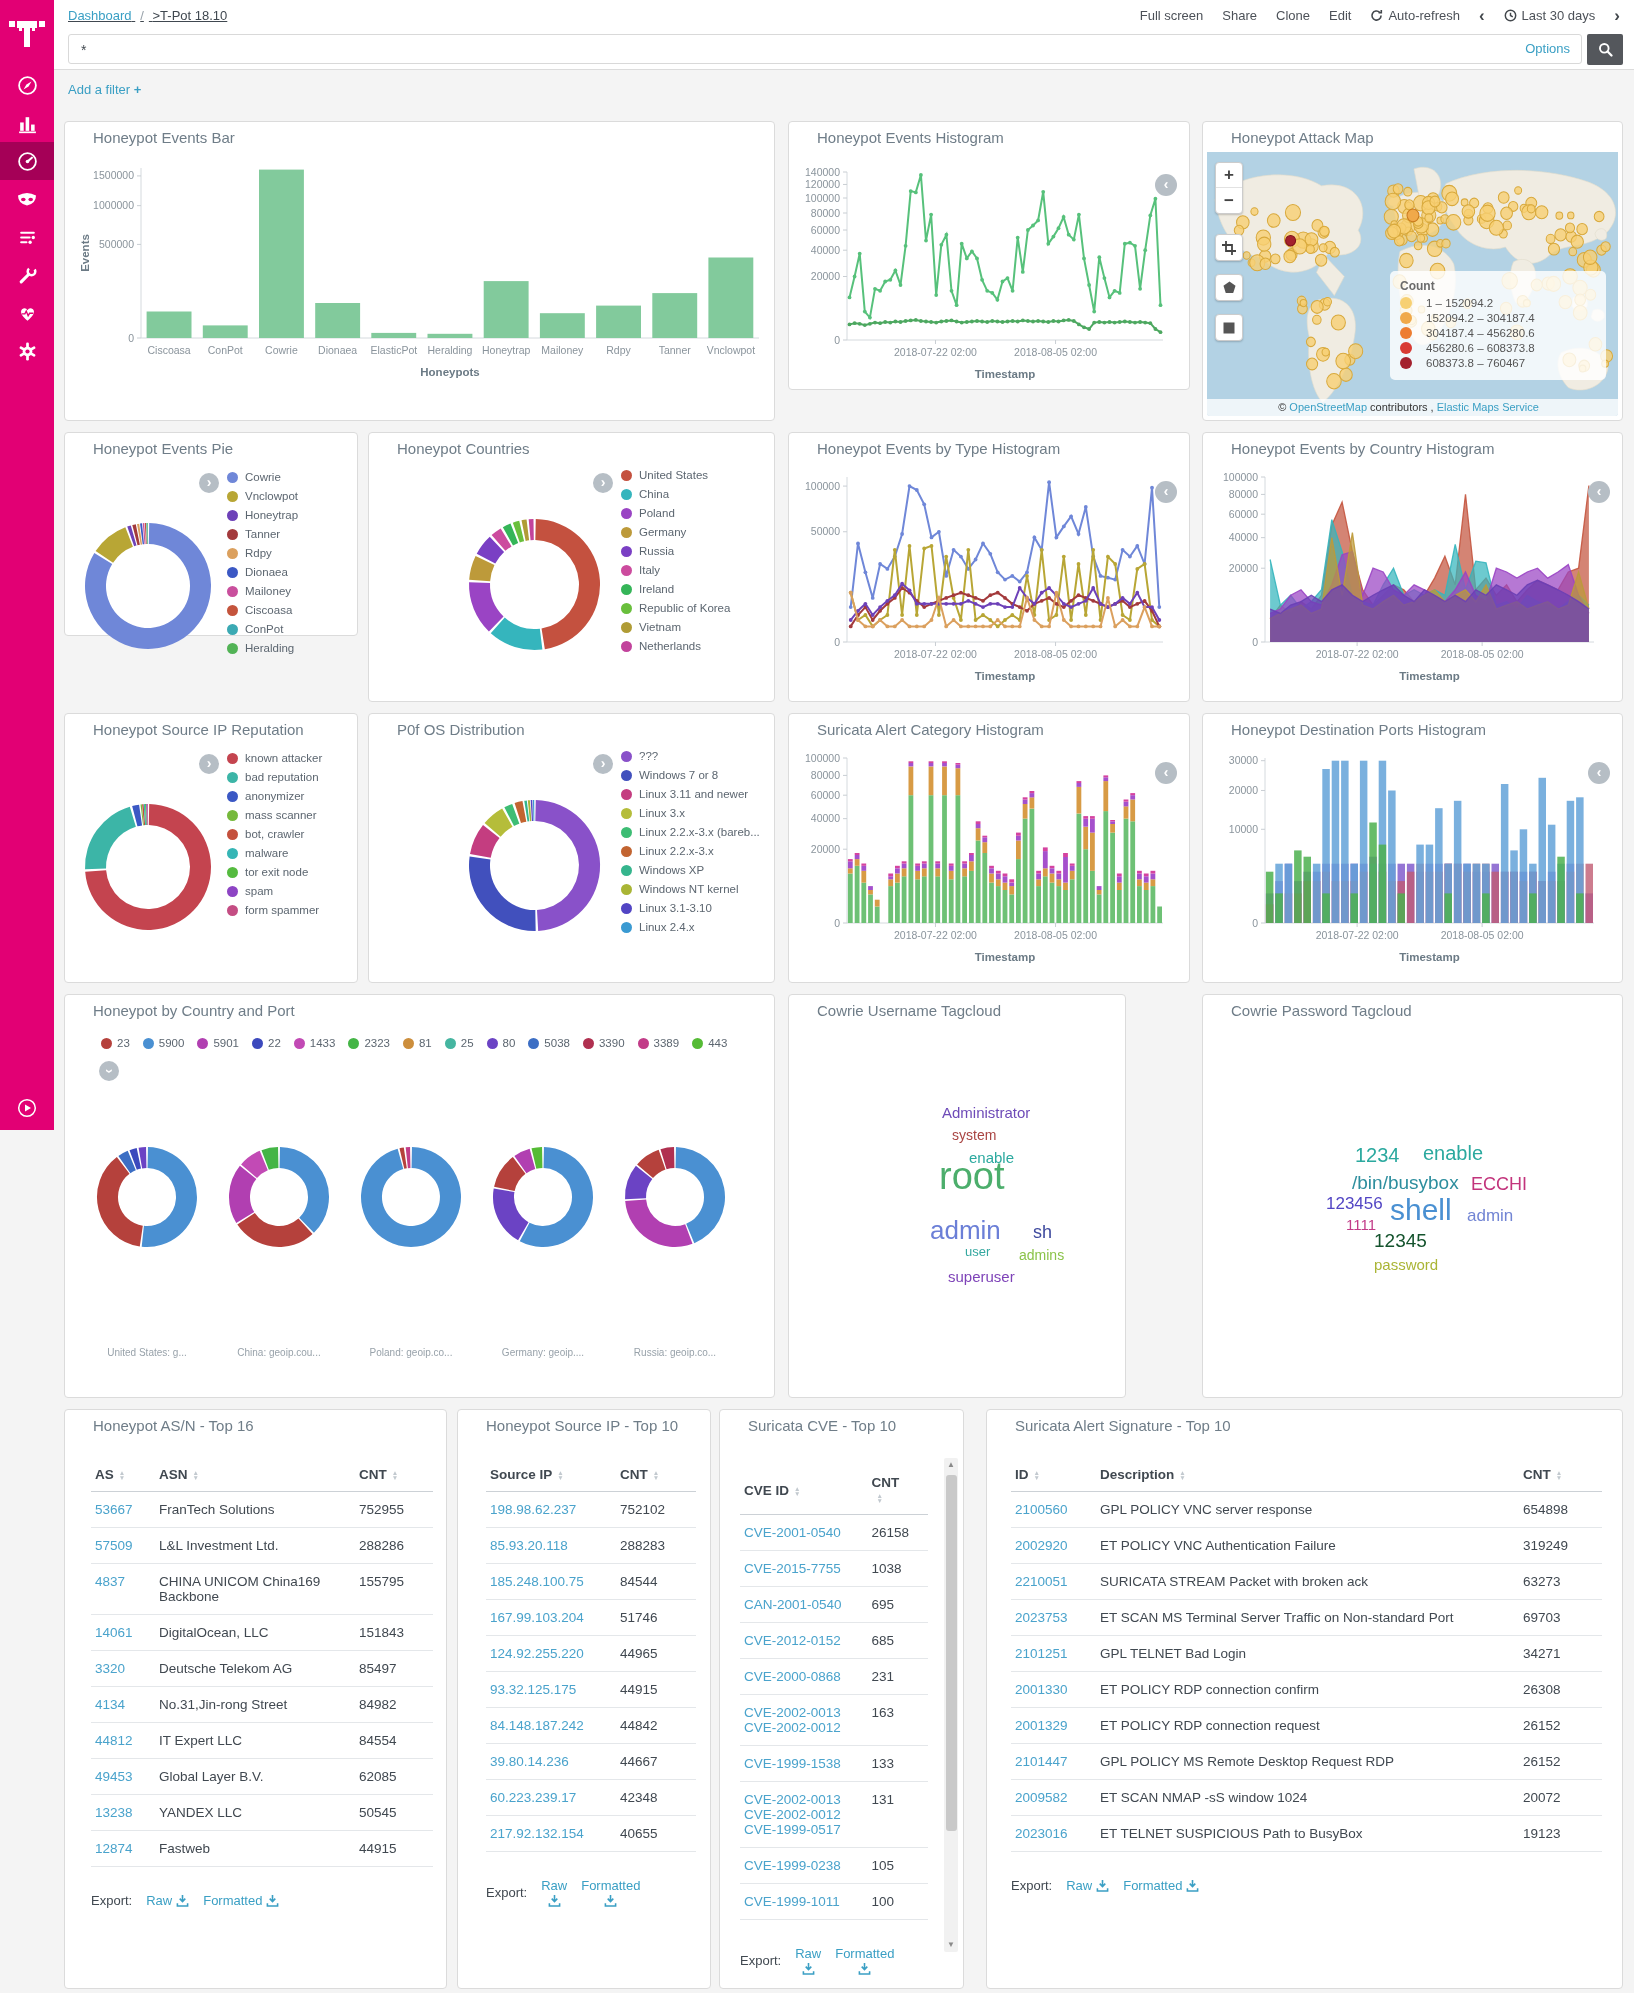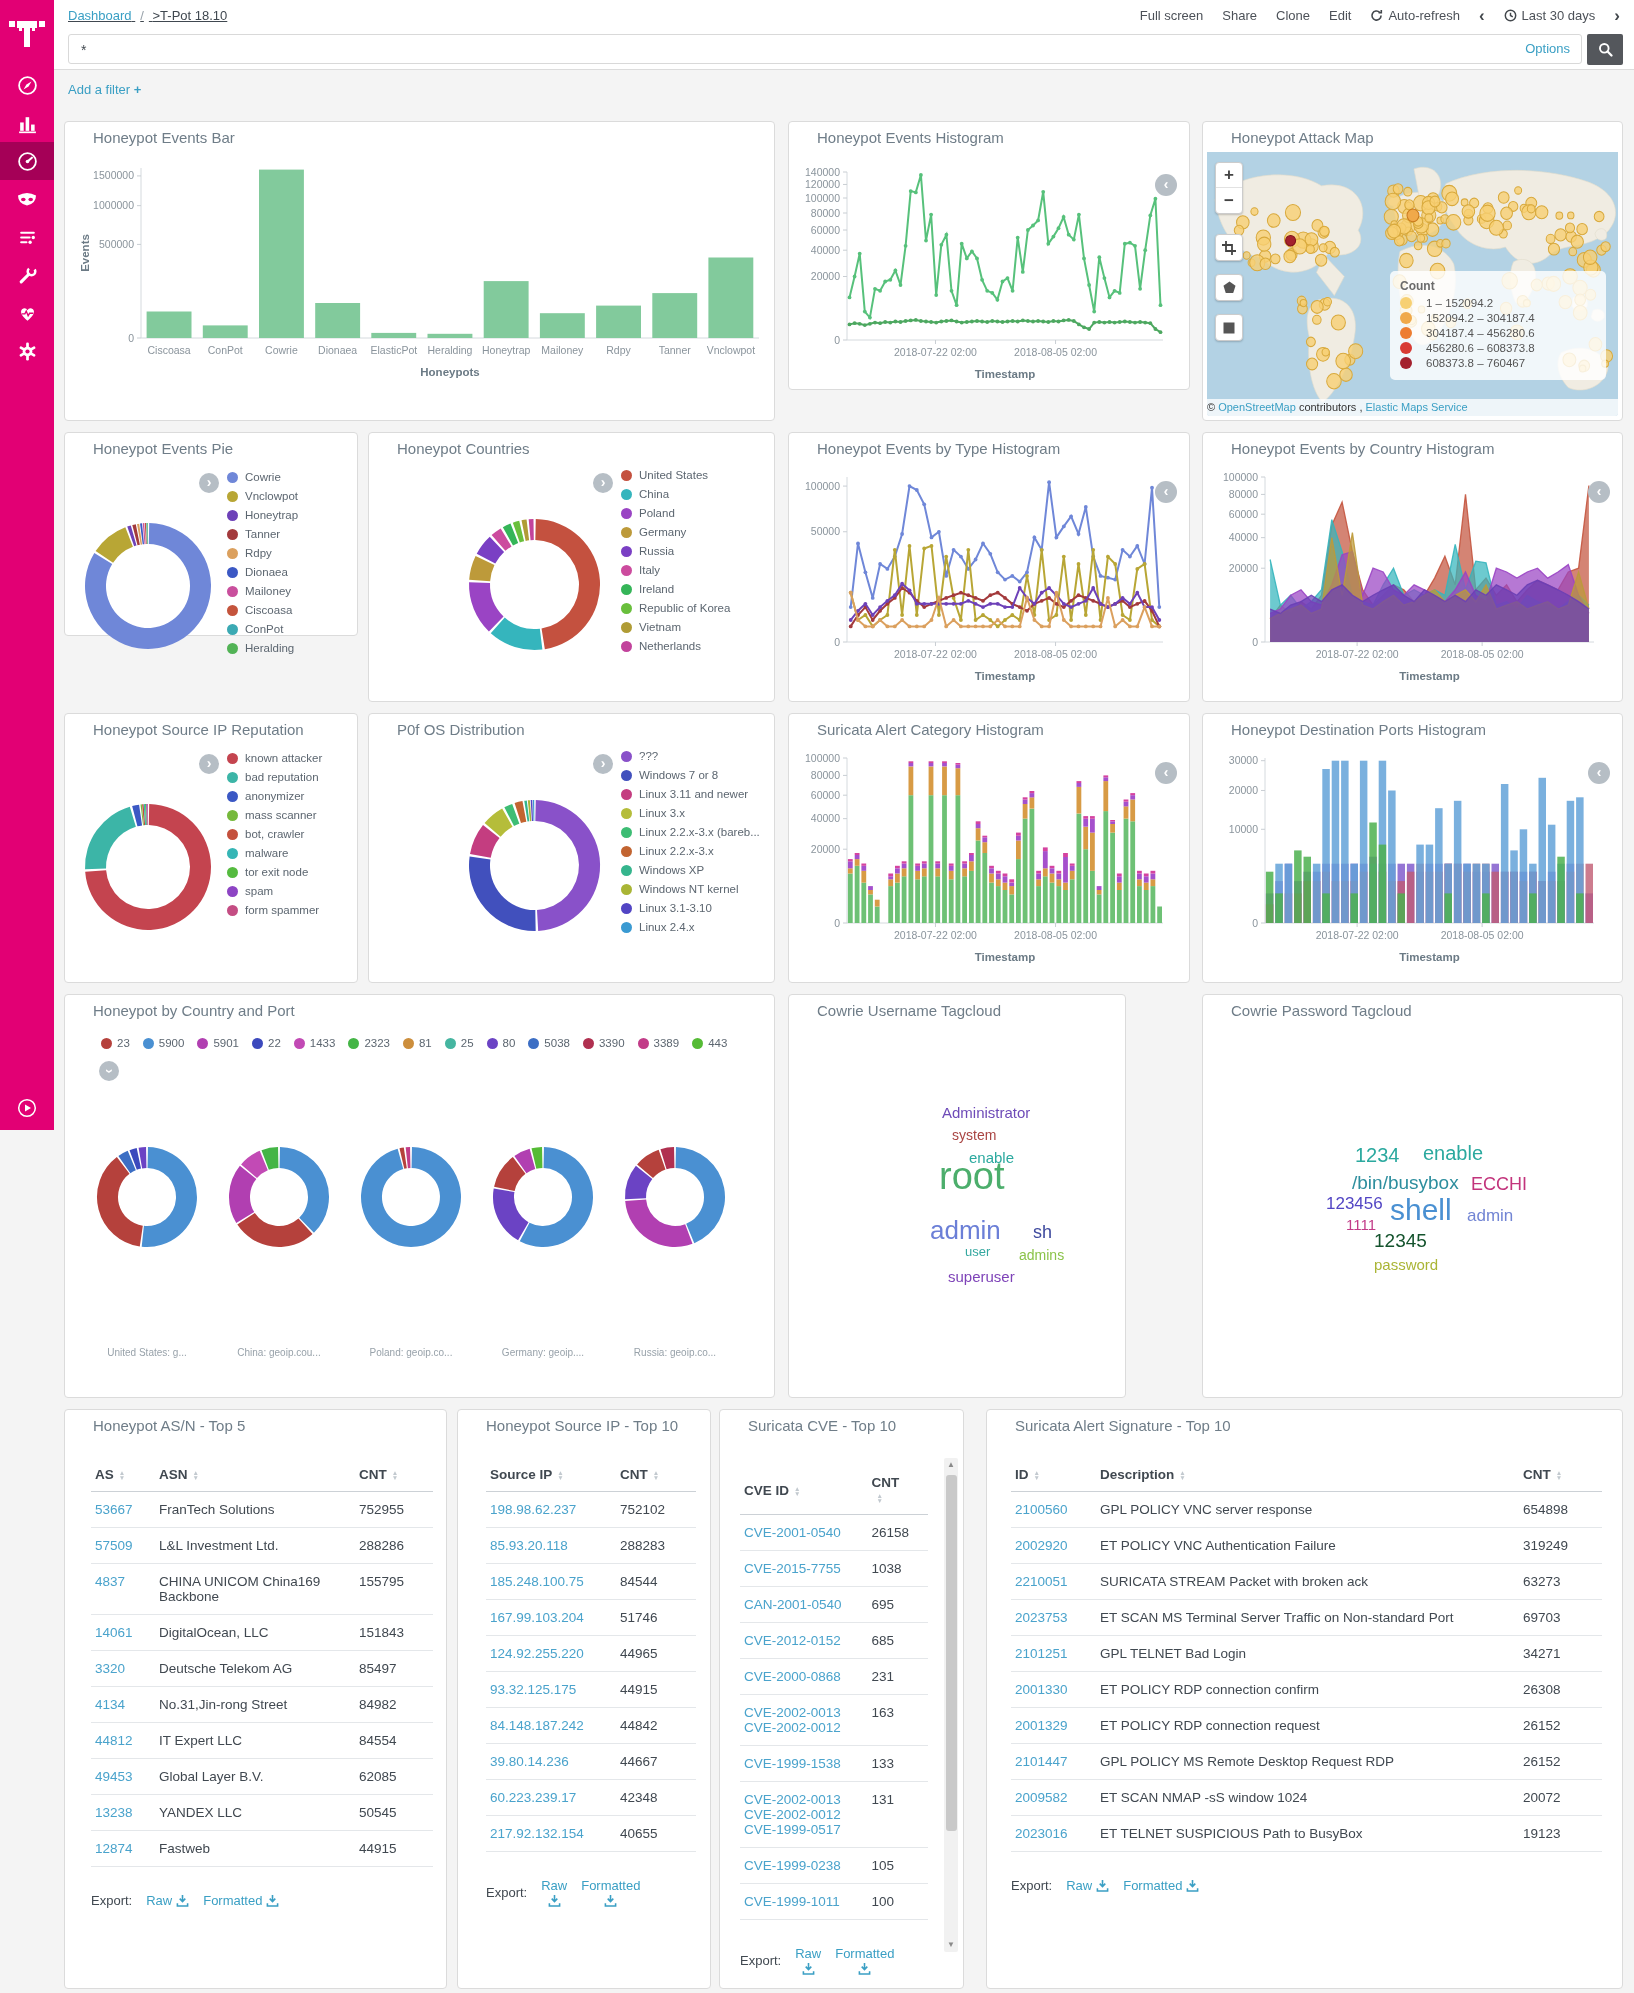--- a/index.html
+++ b/index.html
@@ -40,21 +40,21 @@
   .cloud{position:absolute;left:0;top:0;right:0;bottom:0;}
   .cloudword{position:absolute;white-space:nowrap;cursor:pointer;line-height:1;}
   
   .mapwrap{position:absolute;left:4px;top:30px;right:4px;bottom:4px;overflow:hidden;border-radius:0 0 3px 3px;}
   .mapctl{position:absolute;left:8px;width:26px;background:#fff;border:1px solid #ccc;border-radius:4px;box-shadow:0 1px 2px rgba(0,0,0,.2);display:flex;flex-direction:column;align-items:center;z-index:3;}
   .mapbtn{width:26px;height:25px;display:flex;align-items:center;justify-content:center;font-size:17px;font-weight:bold;color:#444;cursor:pointer;border-bottom:1px solid #e2e2e2;box-sizing:border-box;}
   .mapbtn:last-child{border-bottom:none;}
   .maplegend{position:absolute;right:12px;bottom:36px;width:196px;background:rgba(255,255,255,.82);border-radius:5px;padding:8px 10px;z-index:3;font-size:11.5px;color:#555;}
   .maplegend .tt{font-weight:bold;color:#6b6b6b;margin-bottom:4px;font-size:12px;}
   .maplegend .li{display:flex;align-items:center;gap:7px;margin-bottom:3px;}
-  .mapattr{position:absolute;left:0;right:0;bottom:0;height:17px;background:rgba(255,255,255,.78);z-index:3;font-size:11px;color:#333;text-align:left;padding-right:8px;line-height:17px;}
+  .mapattr{position:absolute;left:0;right:0;bottom:0;height:17px;background:rgba(255,255,255,.78);z-index:3;font-size:11px;color:#333;text-align:center;padding-right:8px;line-height:17px;}
   .mapattr .blue{color:#3a9fc4;cursor:pointer;}
   
   .twrap{position:absolute;}
   .ttbl{border-collapse:collapse;font-size:13.5px;color:#404850;table-layout:fixed;width:100%;}
   .ttbl th{font-weight:bold;text-align:left;padding:9px 4px;border-bottom:1px solid #ccd1d6;font-size:13.5px;cursor:pointer;}
   .ttbl td{padding:10px 4px;border-bottom:1px solid #e4e7ea;vertical-align:top;word-wrap:break-word;}
   .idcell{color:#4aa3cc;cursor:pointer;}
   .sorticon{display:inline-block;vertical-align:middle;margin-left:5px;color:#c2c9cf;font-size:6.5px;line-height:5px;text-align:center;}
   .export{margin-top:26px;font-size:13px;color:#404850;display:flex;align-items:center;gap:14px;}
   .explink{color:#3a9fc4;cursor:pointer;display:inline-flex;align-items:center;gap:4px;}
@@ -1548,21 +1548,21 @@
         <span class="cloudword" style="left:123px;top:200px;font-size:17px;color:#5245c4">123456</span>
         <span class="cloudword" style="left:143px;top:222px;font-size:15px;color:#c23c88">1111</span>
         <span class="cloudword" style="left:187px;top:200px;font-size:30px;color:#4a90d2">shell</span>
         <span class="cloudword" style="left:264px;top:212px;font-size:17px;color:#7285d4">admin</span>
         <span class="cloudword" style="left:171px;top:236px;font-size:19px;color:#14532d">12345</span>
         <span class="cloudword" style="left:171px;top:262px;font-size:15px;color:#aab535">password</span>
       </div>
   </div>
 
   <div class="panel" style="left:64px;top:1409px;width:383px;height:580px">
-    <div class="ptitle">Honeypot AS/N - Top 5</div>
+    <div class="ptitle">Honeypot AS/N - Top 16</div>
     <div class="twrap" style="left:26px;top:48px;right:14px">
         <table class="ttbl">
           <colgroup>
             <col style="width:64px">
             <col style="width:200px">
             <col style="width:78px">
           </colgroup>
           <thead>
             <tr>
               <th>AS<span class="sorticon">▲<br>▼</span></th>

